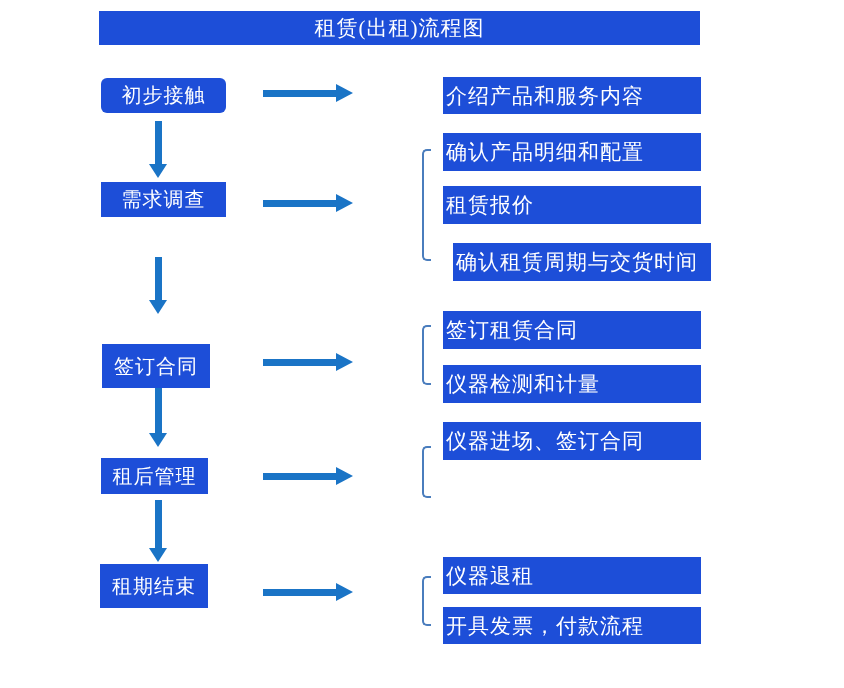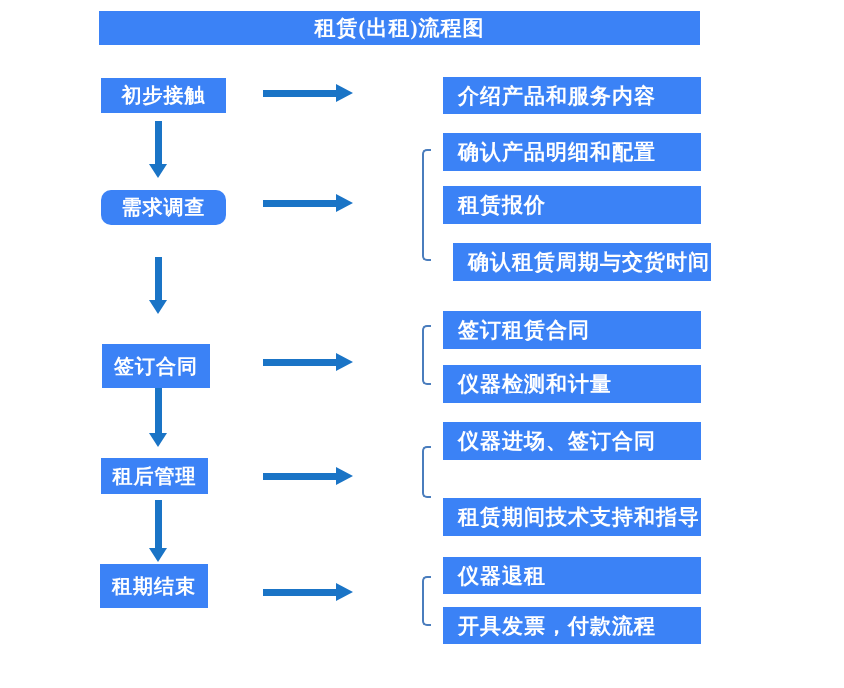--- a/index.html
+++ b/index.html
@@ -4,29 +4,29 @@
 <style>
   html,body{margin:0;padding:0;}
   body{
     width:844px;height:688px;background:#ffffff;position:relative;overflow:hidden;
     font-family:"Liberation Serif","DejaVu Serif",serif;
   }
   .stage{position:absolute;left:0;top:0;width:844px;height:688px;}
 
   
   .box{
-    position:absolute;background:#3b82f6;color:#ffffff;font-weight:bold;
+    position:absolute;background:#1d4ed8;color:#ffffff;font-weight:normal;
     display:flex;align-items:center;box-sizing:border-box;letter-spacing:1px;
   }
   .titlebar{
     left:99px;top:11px;width:601px;height:34px;
     justify-content:center;font-size:21px;
   }
   .lbox{justify-content:center;font-size:20px;}
-  .rbox{left:443px;width:258px;height:38px;padding-left:15px;font-size:21px;text-align:center;}
+  .rbox{left:443px;width:258px;height:38px;padding-left:3px;font-size:21px;text-align:center;}
 
   
   .harrow{position:absolute;left:263px;width:90px;height:18px;}
   .harrow .shaft{
     position:absolute;left:0;top:6px;width:73px;height:7px;background:#1a74c6;
   }
   .harrow .head{
     position:absolute;right:0;top:0;width:0;height:0;
     border-left:17px solid #1a74c6;border-top:9px solid transparent;border-bottom:9px solid transparent;
   }
@@ -48,22 +48,22 @@
     border-top-left-radius:5px;border-bottom-left-radius:5px;
   }
 </style>
 </head>
 <body>
 
 <div class="stage">
 
   <div class="box titlebar">租赁(出租)流程图</div>
 
-  <div class="box lbox" style="left:101px;top:78px;width:125px;height:35px;">初步接触</div>
-  <div class="box lbox" style="left:101px;top:190px;width:125px;height:35px;border-radius:10px;">需求调查</div>
+  <div class="box lbox" style="left:101px;top:78px;width:125px;height:35px;border-radius:6px;">初步接触</div>
+  <div class="box lbox" style="left:101px;top:182px;width:125px;height:35px;">需求调查</div>
   <div class="box lbox" style="left:102px;top:344px;width:108px;height:44px;">签订合同</div>
   <div class="box lbox" style="left:101px;top:458px;width:107px;height:36px;">租后管理</div>
   <div class="box lbox" style="left:100px;top:564px;width:108px;height:44px;">租期结束</div>
 
   <div class="varrow" style="top:121px;height:57px;">
     <div class="shaft"></div>
     <div class="head"></div>
   </div>
   <div class="varrow" style="top:257px;height:57px;">
     <div class="shaft"></div>
@@ -107,18 +107,17 @@
   <div class="box rbox" style="top:77px;height:37px;">介绍产品和服务内容</div>
 
   <div class="box rbox" style="top:133px;">确认产品明细和配置</div>
   <div class="box rbox" style="top:186px;">租赁报价</div>
   <div class="box rbox" style="top:243px;margin-left:10px;">确认租赁周期与交货时间</div>
 
   <div class="box rbox" style="top:311px;">签订租赁合同</div>
   <div class="box rbox" style="top:365px;">仪器检测和计量</div>
 
   <div class="box rbox" style="top:422px;">仪器进场、签订合同</div>
-  <div class="box rbox" style="top:498px;">租赁期间技术支持和指导</div>
 
   <div class="box rbox" style="top:557px;height:37px;">仪器退租</div>
   <div class="box rbox" style="top:607px;height:37px;">开具发票，付款流程</div>
 
 </div>
 
 </body></html>

